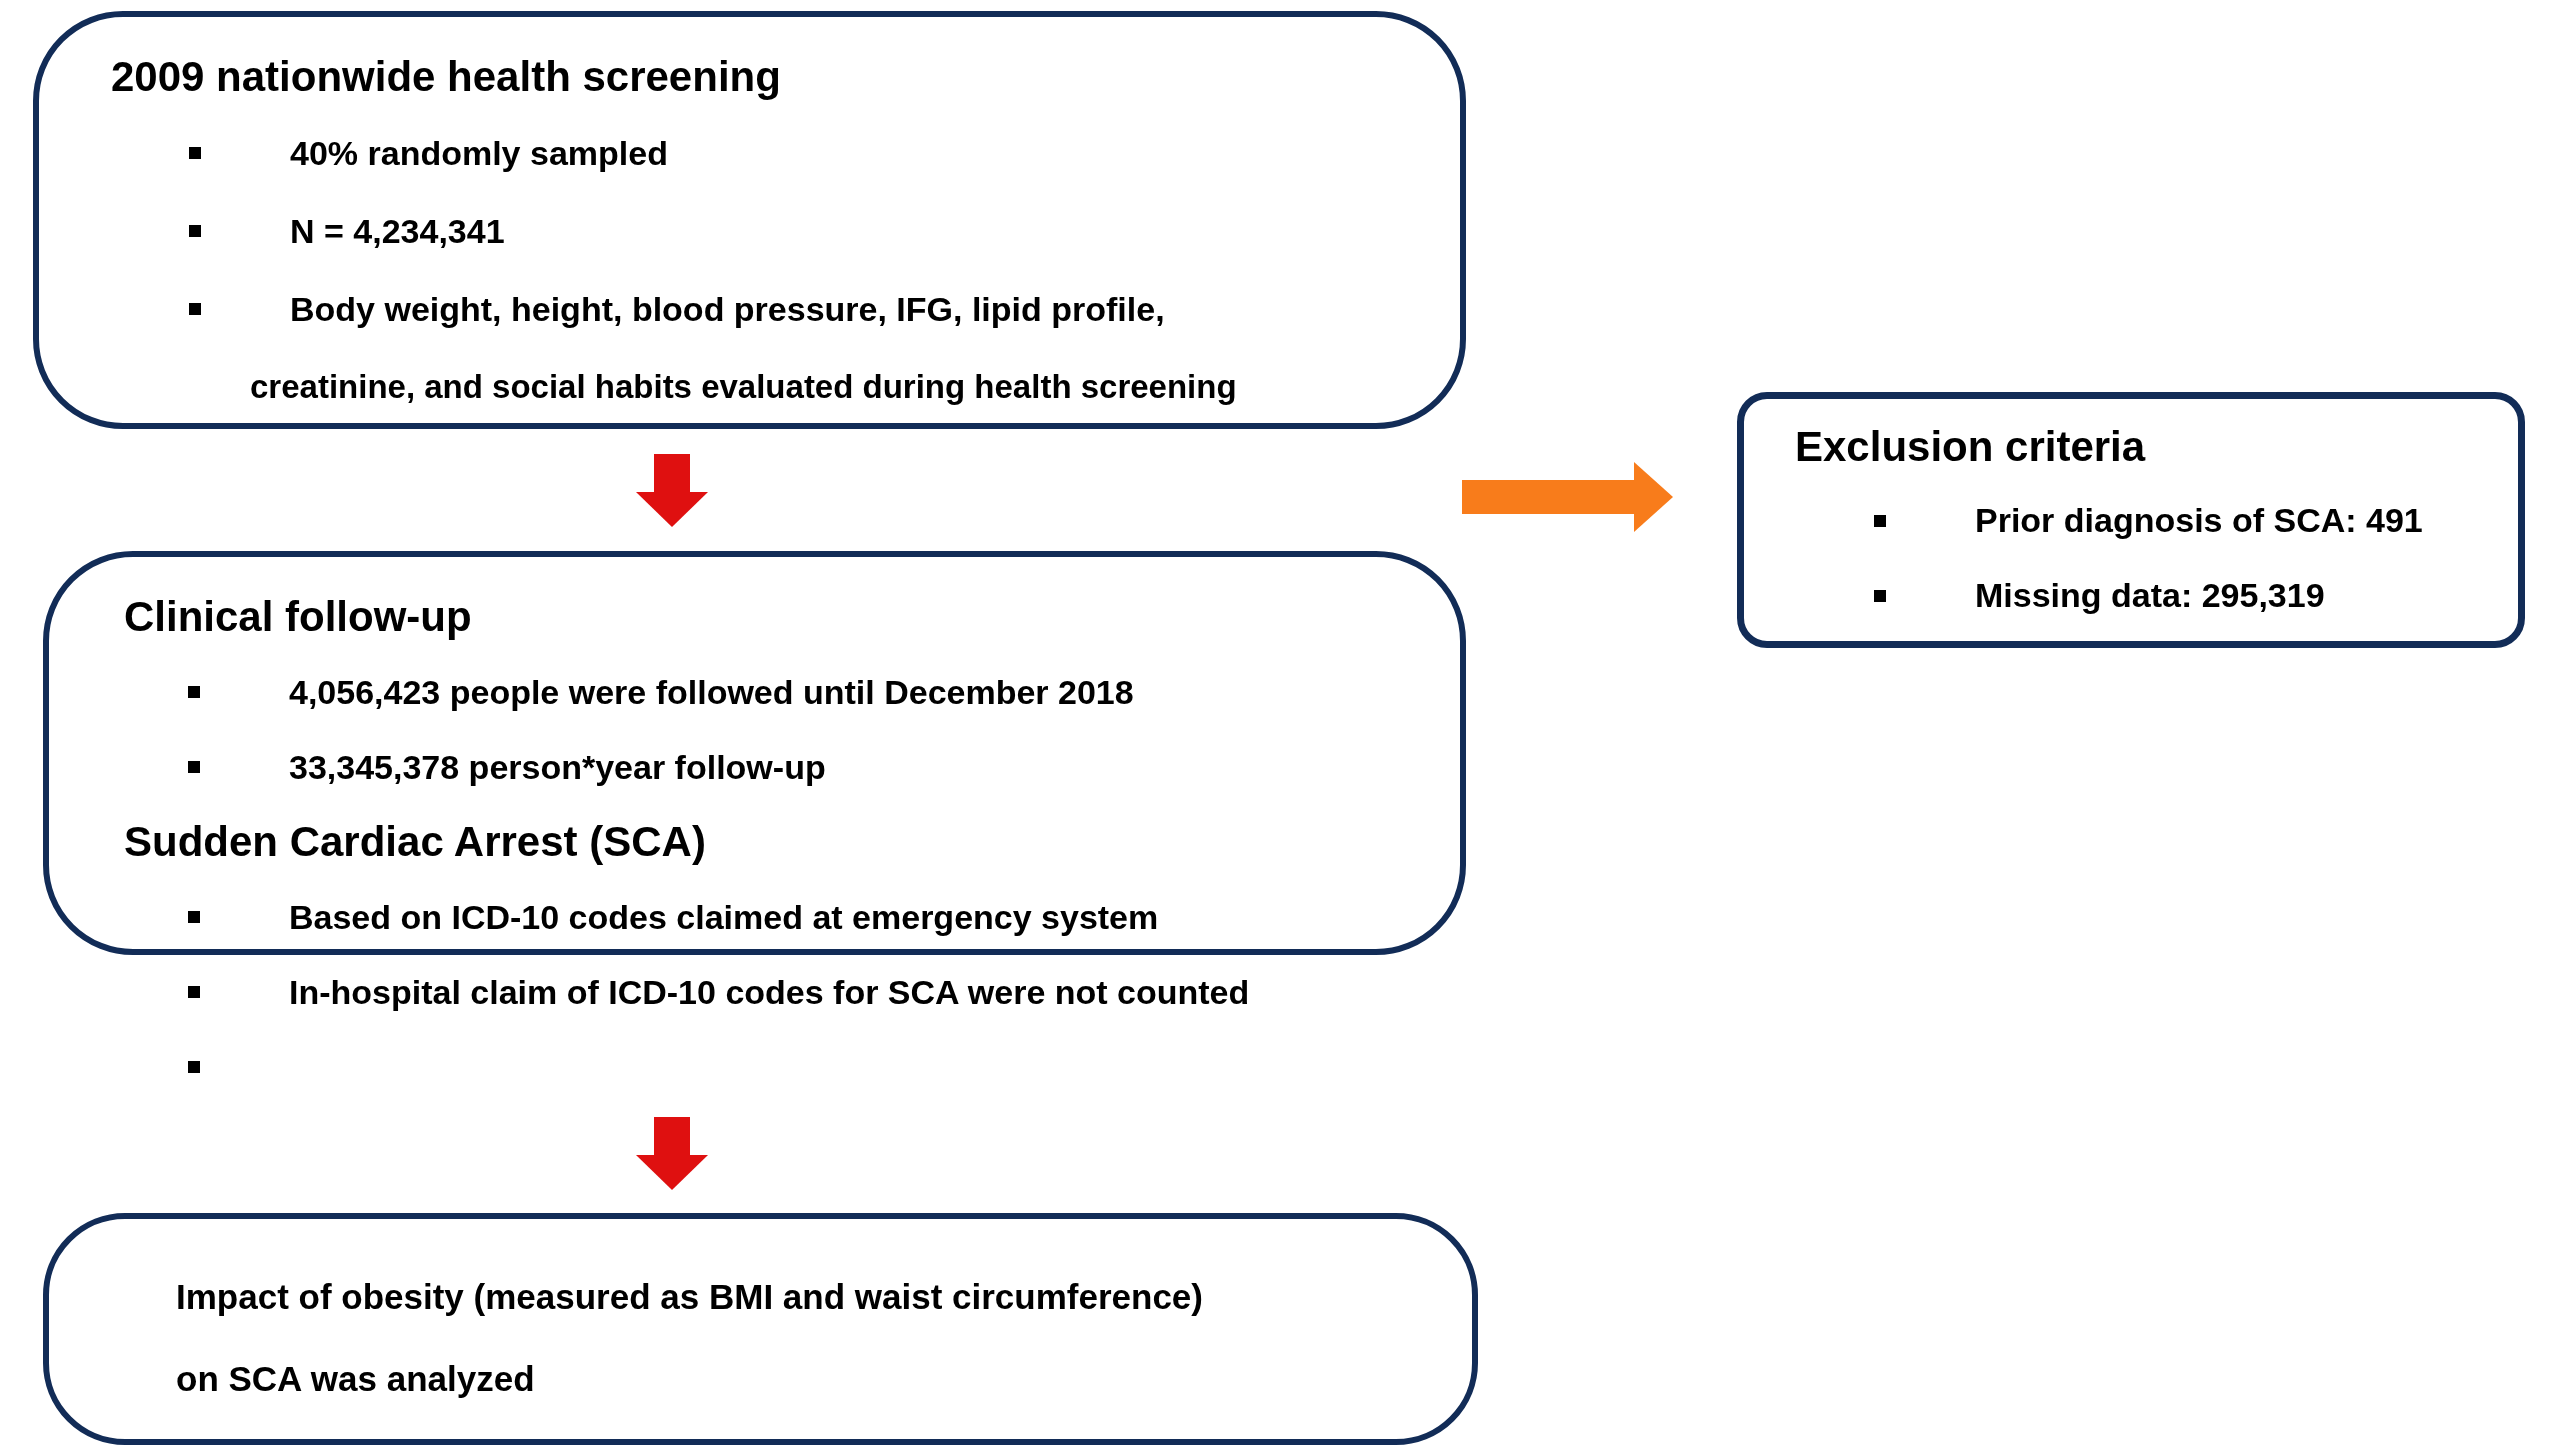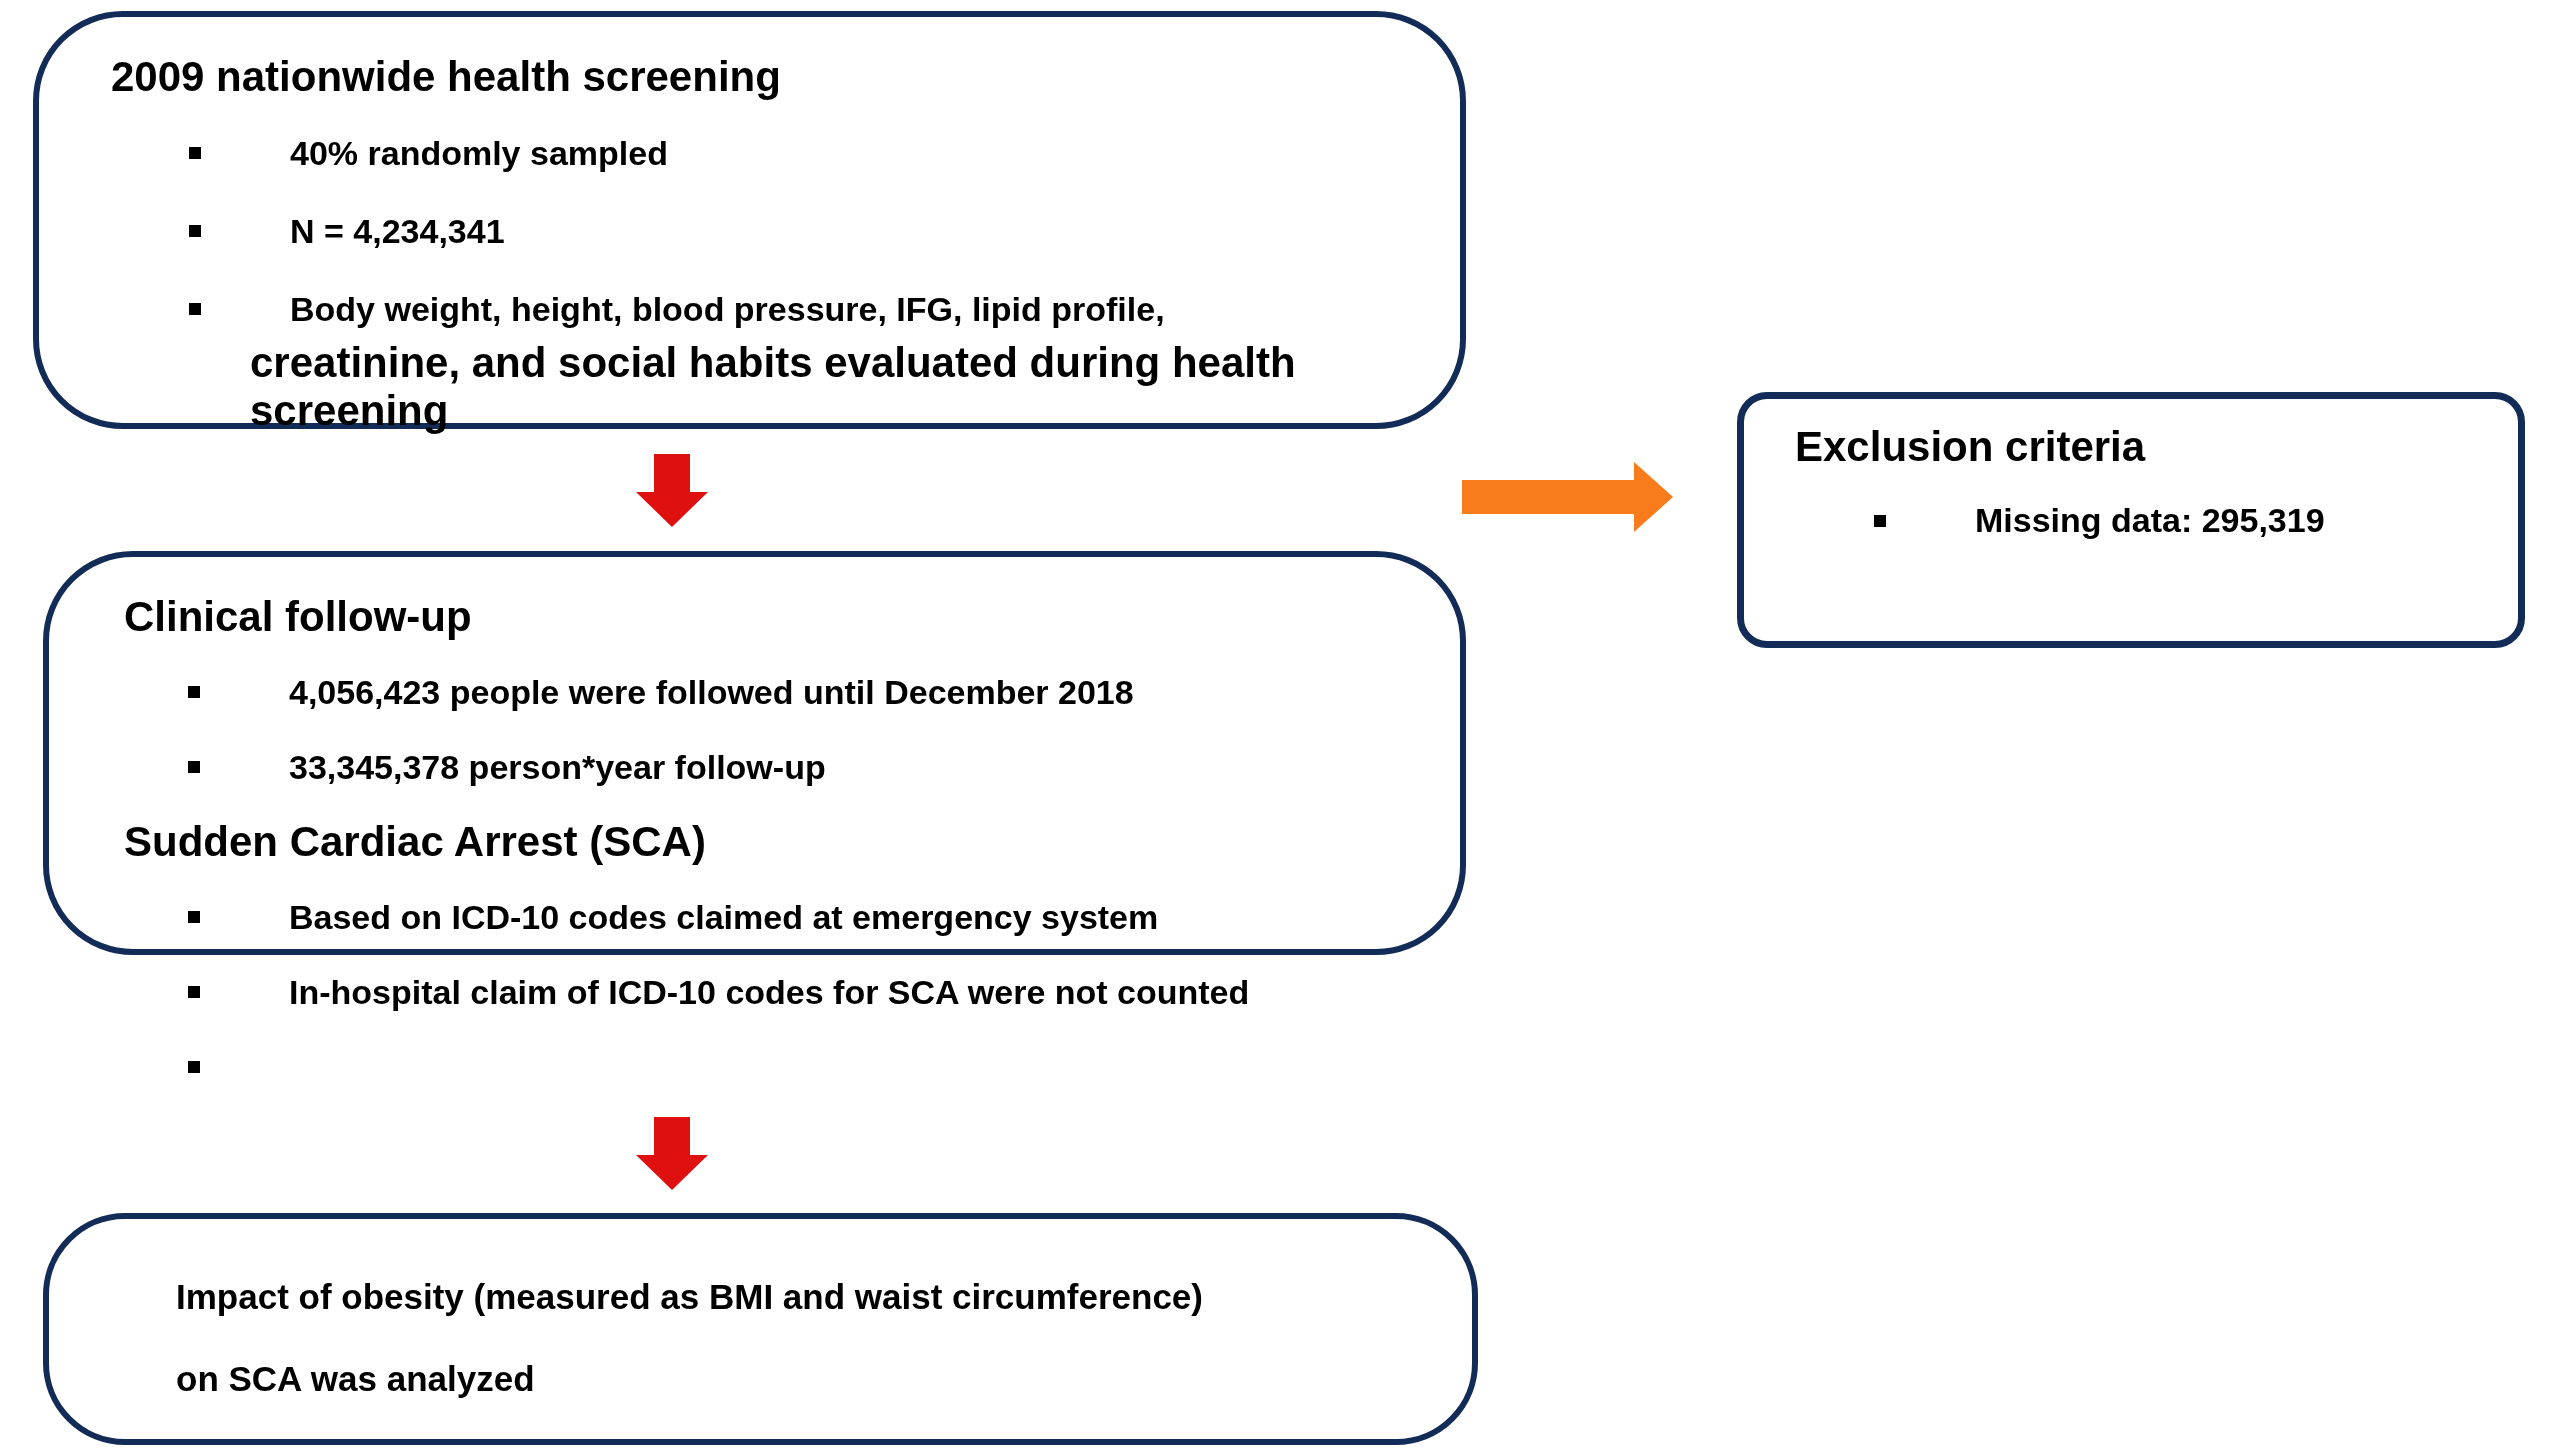--- a/index.html
+++ b/index.html
@@ -22,21 +22,21 @@
   .box-screening{ left:33px;  top:10.5px;   width:1433px; height:418px; border-radius:90px; padding:22.5px 30px 0 72px; }
   .box-followup { left:43px;  top:551px;  width:1423px; height:404px; border-radius:90px; padding:22.5px 30px 0 75px; }
   .box-impact   { left:43px;  top:1213px; width:1435px; height:232px; border-radius:82px; padding:37px 30px 0 127px; }
   .box-exclusion{ left:1737px;top:392px;  width:788px; height:256px; border-radius:30px; border-width:7.5px; padding:12px 22.5px 0 51px; }
 
   .row-title{ height:75px; display:flex; align-items:center; font-size:42px;text-align:center; }
   .row-title.h96{ height:72px; }
   .row-bullet{ height:78px; display:flex; align-items:center; font-size:34px;gap:40px; }
   .box-followup .row-title, .box-followup .row-bullet{ height:75px; }
   .box-exclusion .row-bullet{ height:75px; }
-  .row-cont{ height:78px; display:flex; align-items:center; font-size:42px; padding-left:139px; }
+  .row-cont{ height:78px; display:flex; align-items:center; font-size:33px; padding-left:139px; }
   .row-line{ height:82px; display:flex; align-items:center; font-size:35px; }
 
   .bullet{
     width:12px; height:12px; background:#000000; flex:0 0 12px;
     margin-left:78px; margin-right:49px;
   }
   .box-followup .bullet{ margin-left:64px; }
   .box-exclusion .bullet{ margin-left:79px; }
 
   .down-arrow{ position:absolute; width:72px; height:73px; }
@@ -88,20 +88,24 @@
 
   <div class="right-arrow">
     <div class="shaft"></div>
     <div class="head"></div>
   </div>
 
   <div class="flow-box box-exclusion">
     <div class="row-title h96">Exclusion criteria</div>
     <div class="row-bullet">
       <span class="bullet"></span>
+      <span>Prior diagnosis of SCA: 491</span>
+    </div>
+    <div class="row-bullet">
+      <span class="bullet"></span>
       <span>Missing data: 295,319</span>
     </div>
   </div>
 
   <div class="flow-box box-followup">
     <div class="row-title">Clinical follow-up</div>
     <div class="row-bullet">
       <span class="bullet"></span>
       <span>4,056,423 people were followed until December 2018</span>
     </div>

